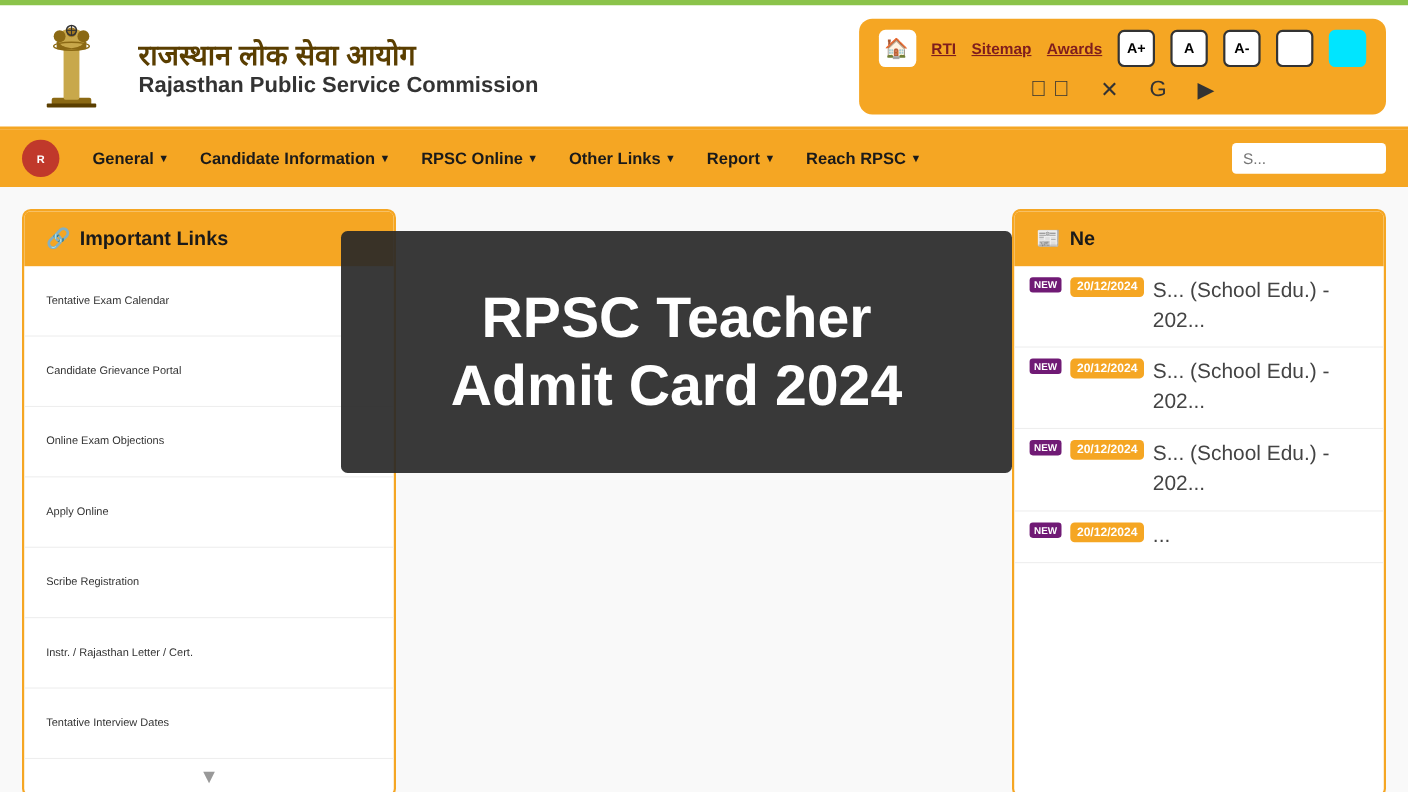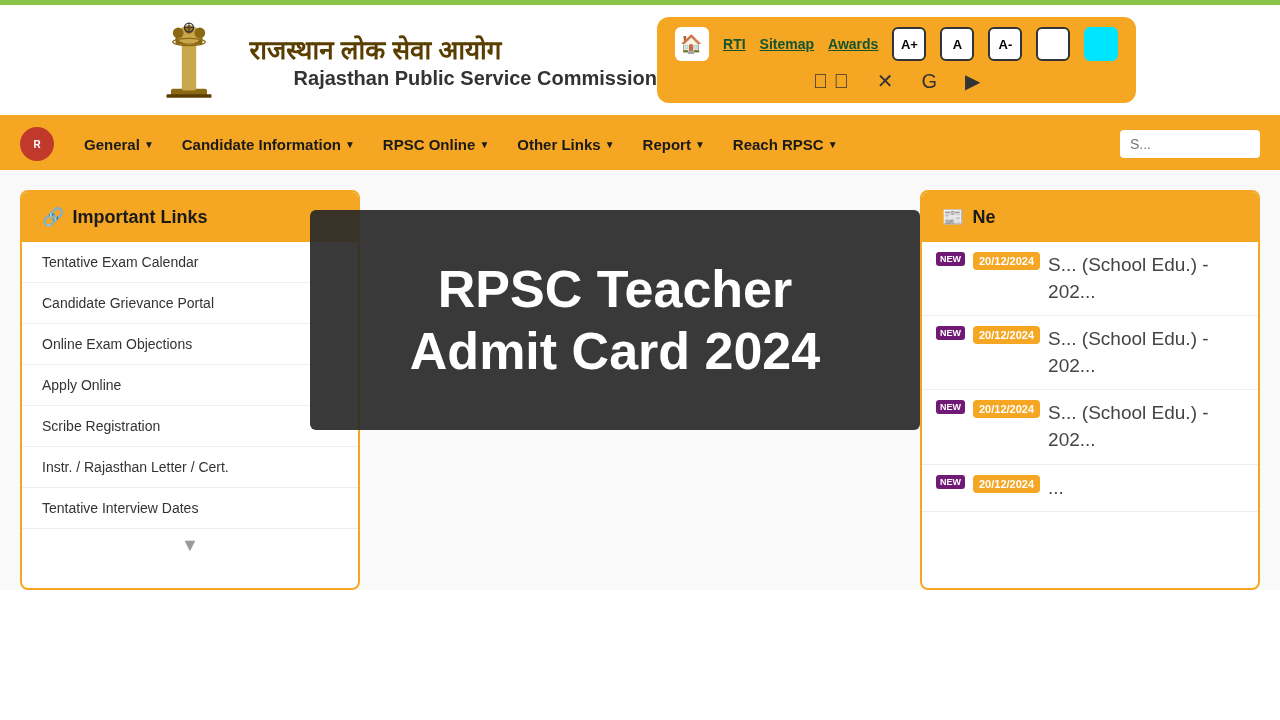--- a/index.html
+++ b/index.html
@@ -2,21 +2,21 @@
 <html><head>
   <meta charset="utf-8">
   <style>
     * { margin: 0; padding: 0; box-sizing: border-box; }
     body { font-family: Arial, sans-serif; background: #fff; width: 1280px; overflow-x: hidden; }
 
     
     .header {
       display: flex;
       align-items: center;
-      justify-content: center;
+      justify-content: space-between;
       padding: 10px 20px;
       background: #fff;
       border-bottom: 3px solid #f5a623;
     }
     .header-left {
       display: flex;
       align-items: center;
       gap: 16px;
     }
     .logo-emblem {
@@ -26,21 +26,20 @@
     .header-title-block { display: flex; flex-direction: column; }
     .header-hindi {
       font-size: 26px;
       font-weight: bold;
       color: #5a3e00;
     }
     .header-english {
       font-size: 20px;
       font-weight: bold;
       color: #333;
-      margin-left: 44px;
     }
     .header-right {
       background: #f5a623;
       border-radius: 12px;
       padding: 10px 18px;
       display: flex;
       flex-direction: column;
       align-items: center;
       gap: 8px;
     }
@@ -48,21 +47,21 @@
       display: flex;
       align-items: center;
       gap: 14px;
     }
     .header-right-bottom {
       display: flex;
       align-items: center;
       gap: 28px;
     }
     .nav-link {
-      color: #14532d;
+      color: #7f1d1d;
       text-decoration: none;
       font-size: 14px;
       font-weight: 600;
       cursor: pointer;
     }
     .nav-link.underline { text-decoration: underline; }
     .home-icon {
       background: #fff;
       border-radius: 6px;
       width: 34px;
@@ -163,23 +162,23 @@
       color: #1a1a1a;
       display: flex;
       align-items: center;
       gap: 8px;
     }
     .link-list {
       list-style: none;
       padding: 0;
     }
     .link-list li {
-      padding: 12px 20px;
+      padding: 26px 20px;
       border-bottom: 1px solid #eee;
-      font-size: 14px;
+      font-size: 10px;
       color: #333;
       cursor: pointer;
     }
     .scroll-indicator {
       text-align: center;
       padding: 6px;
       font-size: 18px;
       color: #999;
       cursor: pointer;
     }

